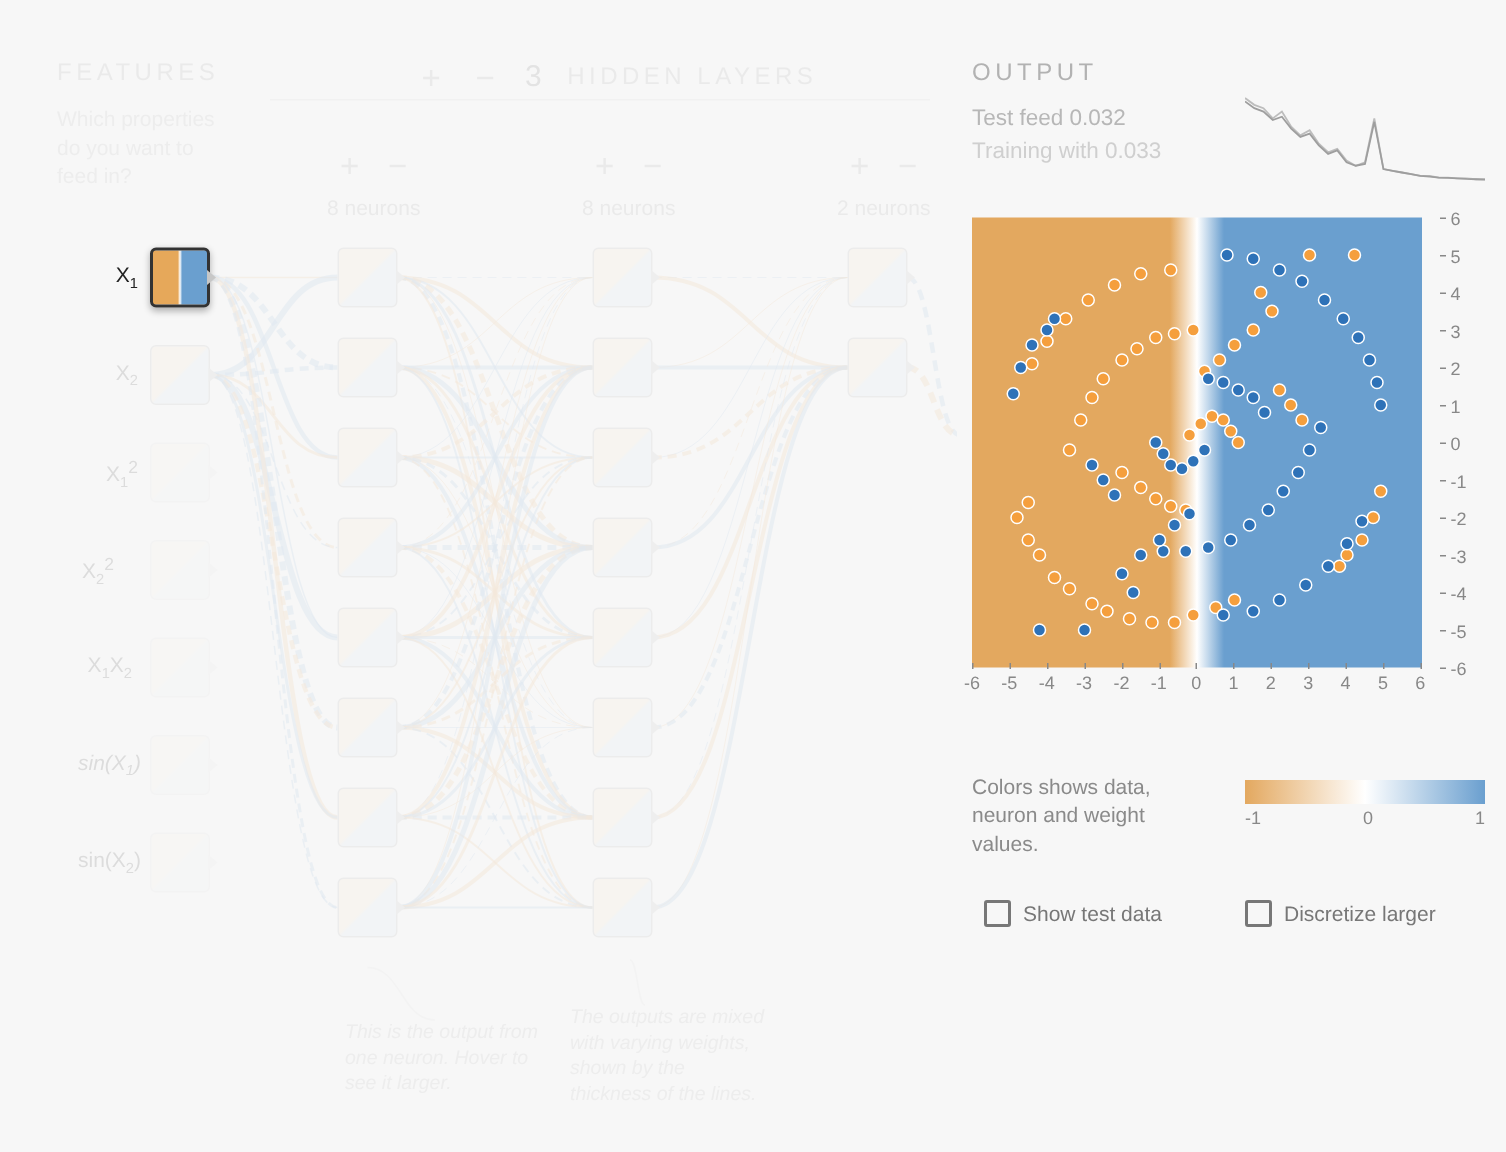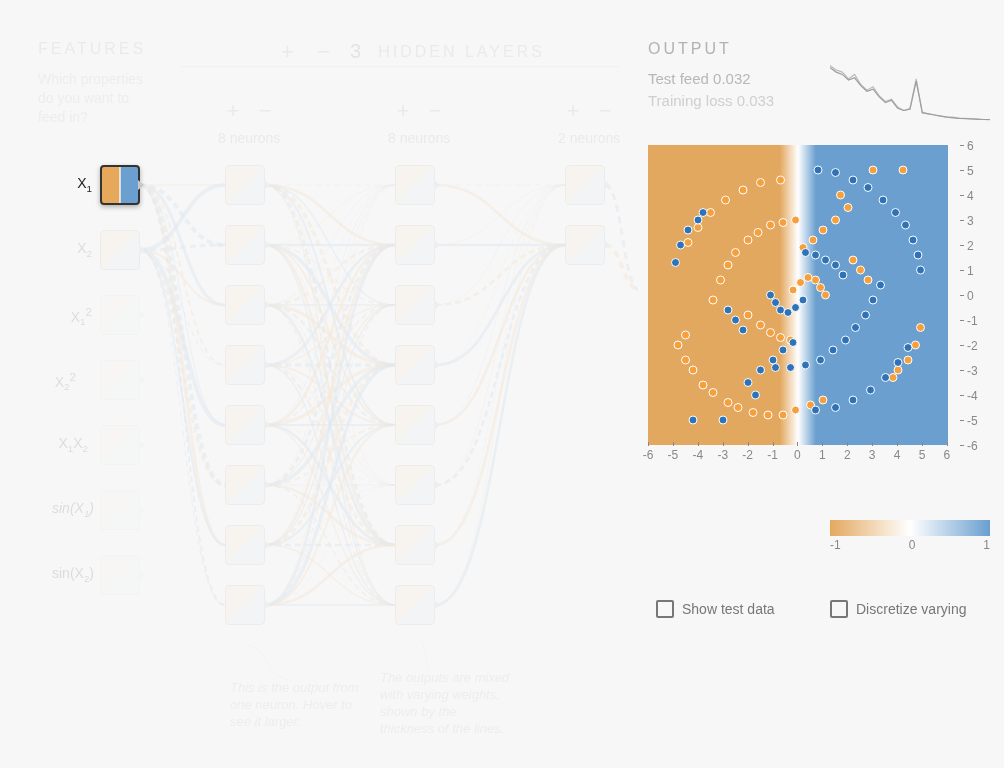--- a/index.html
+++ b/index.html
@@ -288,21 +288,21 @@
       <path d="M 605 185 C 622.5 185, 622.5 290, 640 290" stroke="#7aa8d4" stroke-width="3" stroke-dasharray="7,5" opacity="0.55"></path>
       <path d="M 605 245 C 622.5 245, 622.5 290, 640 290" stroke="#e7a85e" stroke-width="4" stroke-dasharray="7,5" opacity="0.55"></path>
       <path d="M 245 645 C 267.5 645, 267.5 680, 290 680" stroke="#cfcfcf" stroke-width="1" opacity="0.55"></path>
       <path d="M 420 640 C 425 640, 425 670, 430 670" stroke="#cfcfcf" stroke-width="1" opacity="0.55"></path>
     </svg>
 
   <div class="loss-line test">
     <span>Test feed</span> <span>0.032</span>
   </div>
   <div class="loss-line train">
-    <span>Training loss</span> <span>0.033</span>
+    <span>Training with</span> <span>0.033</span>
   </div>
 
   <svg class="mini-chart" id="mini-chart">
       <path d="M0.0 3.4 L6.2 7.9 L12.3 10.1 L18.5 16.9 L24.6 12.4 L30.8 22.5 L36.9 28.2 L43.1 24.8 L49.2 33.8 L55.4 39.5 L61.5 37.2 L67.7 45.1 L73.8 48.5 L80.0 46.2 L86.2 16.9 L92.3 50.7 L98.5 51.9 L104.6 53.0 L110.8 54.1 L116.9 55.2 L123.1 55.2 L129.2 56.4 L135.4 56.4 L141.5 56.9 L147.7 56.9 L153.8 57.5 L160.0 57.5 " stroke="#bdbdbd" fill="none" stroke-width="1.2"></path>
       <path d="M0.0 5.6 L6.2 10.1 L12.3 12.4 L18.5 18.0 L24.6 15.8 L30.8 23.7 L36.9 29.3 L43.1 27.1 L49.2 34.9 L55.4 40.6 L61.5 38.3 L67.7 46.2 L73.8 48.5 L80.0 47.3 L86.2 19.2 L92.3 50.7 L98.5 51.9 L104.6 53.0 L110.8 54.1 L116.9 55.2 L123.1 55.8 L129.2 56.4 L135.4 56.6 L141.5 56.9 L147.7 57.3 L153.8 57.5 L160.0 57.7 " stroke="#9e9e9e" fill="none" stroke-width="1.2"></path>
     </svg>
 
   <div class="output-plot">
     <svg id="scatter" width="300" height="300">
         <circle cx="30.0" cy="200.0" r="4" fill="#f59f3d" stroke="#ffffff" stroke-width="1"></circle>
@@ -495,34 +495,35 @@
         <i>4</i>
       </span>
       <span>
         <i>5</i>
       </span>
       <span>
         <i>6</i>
       </span>
     </div>
 
+  <div class="legend-text">Colors shows data, neuron and weight values.</div>
   <div class="legend-bar"></div>
   <div class="legend-ticks">
     <span>-1</span>
       <span>0</span>
       <span>1</span>
   </div>
 
   <div class="cb-row" style="left:656px">
     <span class="cb-box"></span>
     <span>Show test data</span>
   </div>
   <div class="cb-row" style="left:830px">
     <span class="cb-box"></span>
-    <span>Discretize varying</span>
+    <span>Discretize larger</span>
   </div>
 
   <div class="callout" style="left:230px; top:680px;">This is the output from one neuron. Hover to see it larger.</div>
   <div class="callout" style="left:380px; top:670px;">The outputs are mixed with varying weights, shown by the thickness of the lines.</div>
 
 <div class="col-head" style="left: 218px;">
       <div class="pm-row">
         <span class="pm-btn">+</span>
         <span class="pm-btn">−</span>
       </div>

